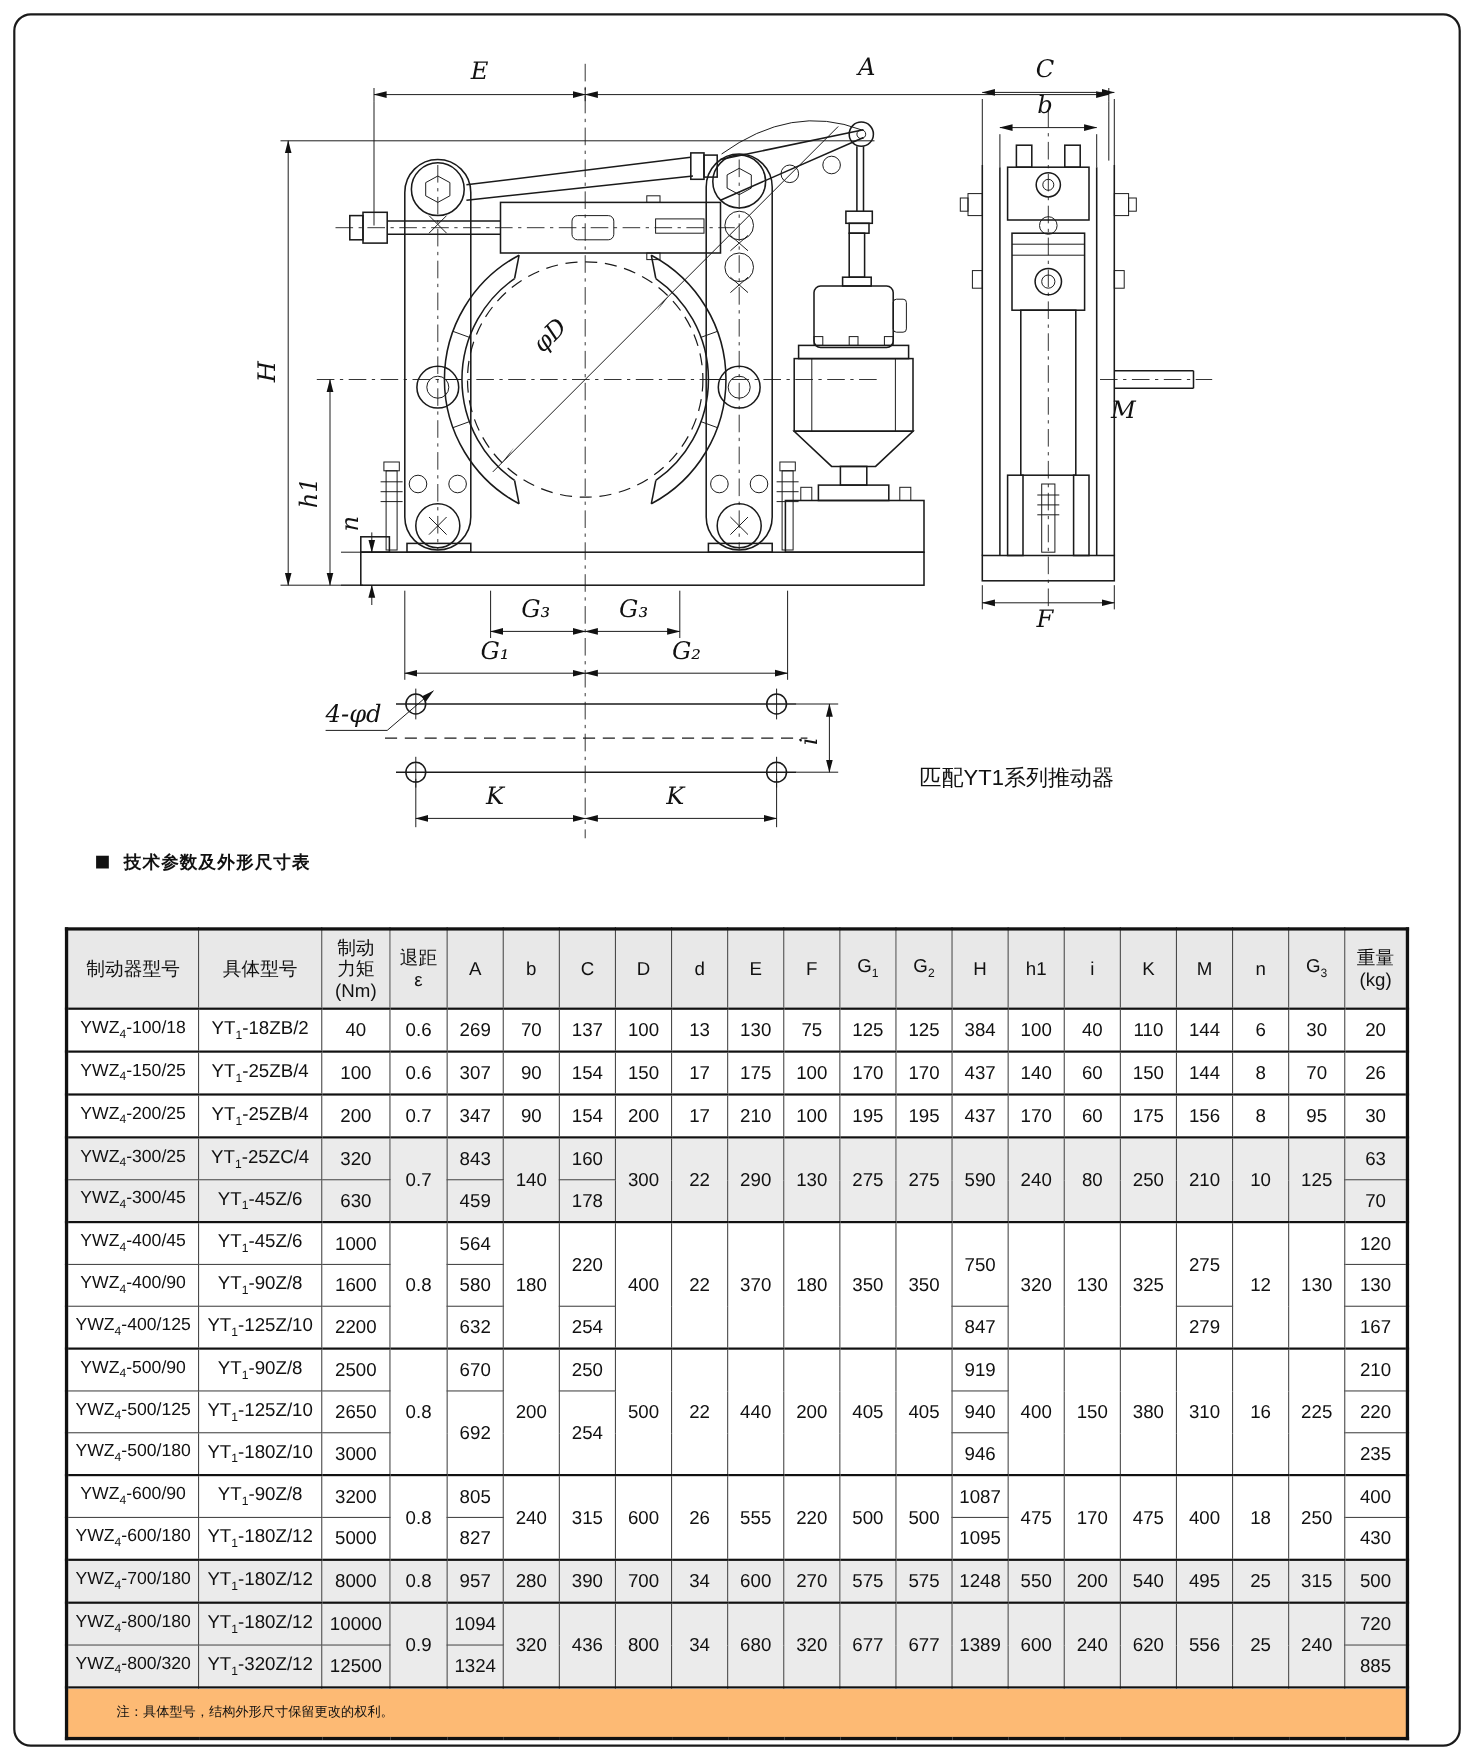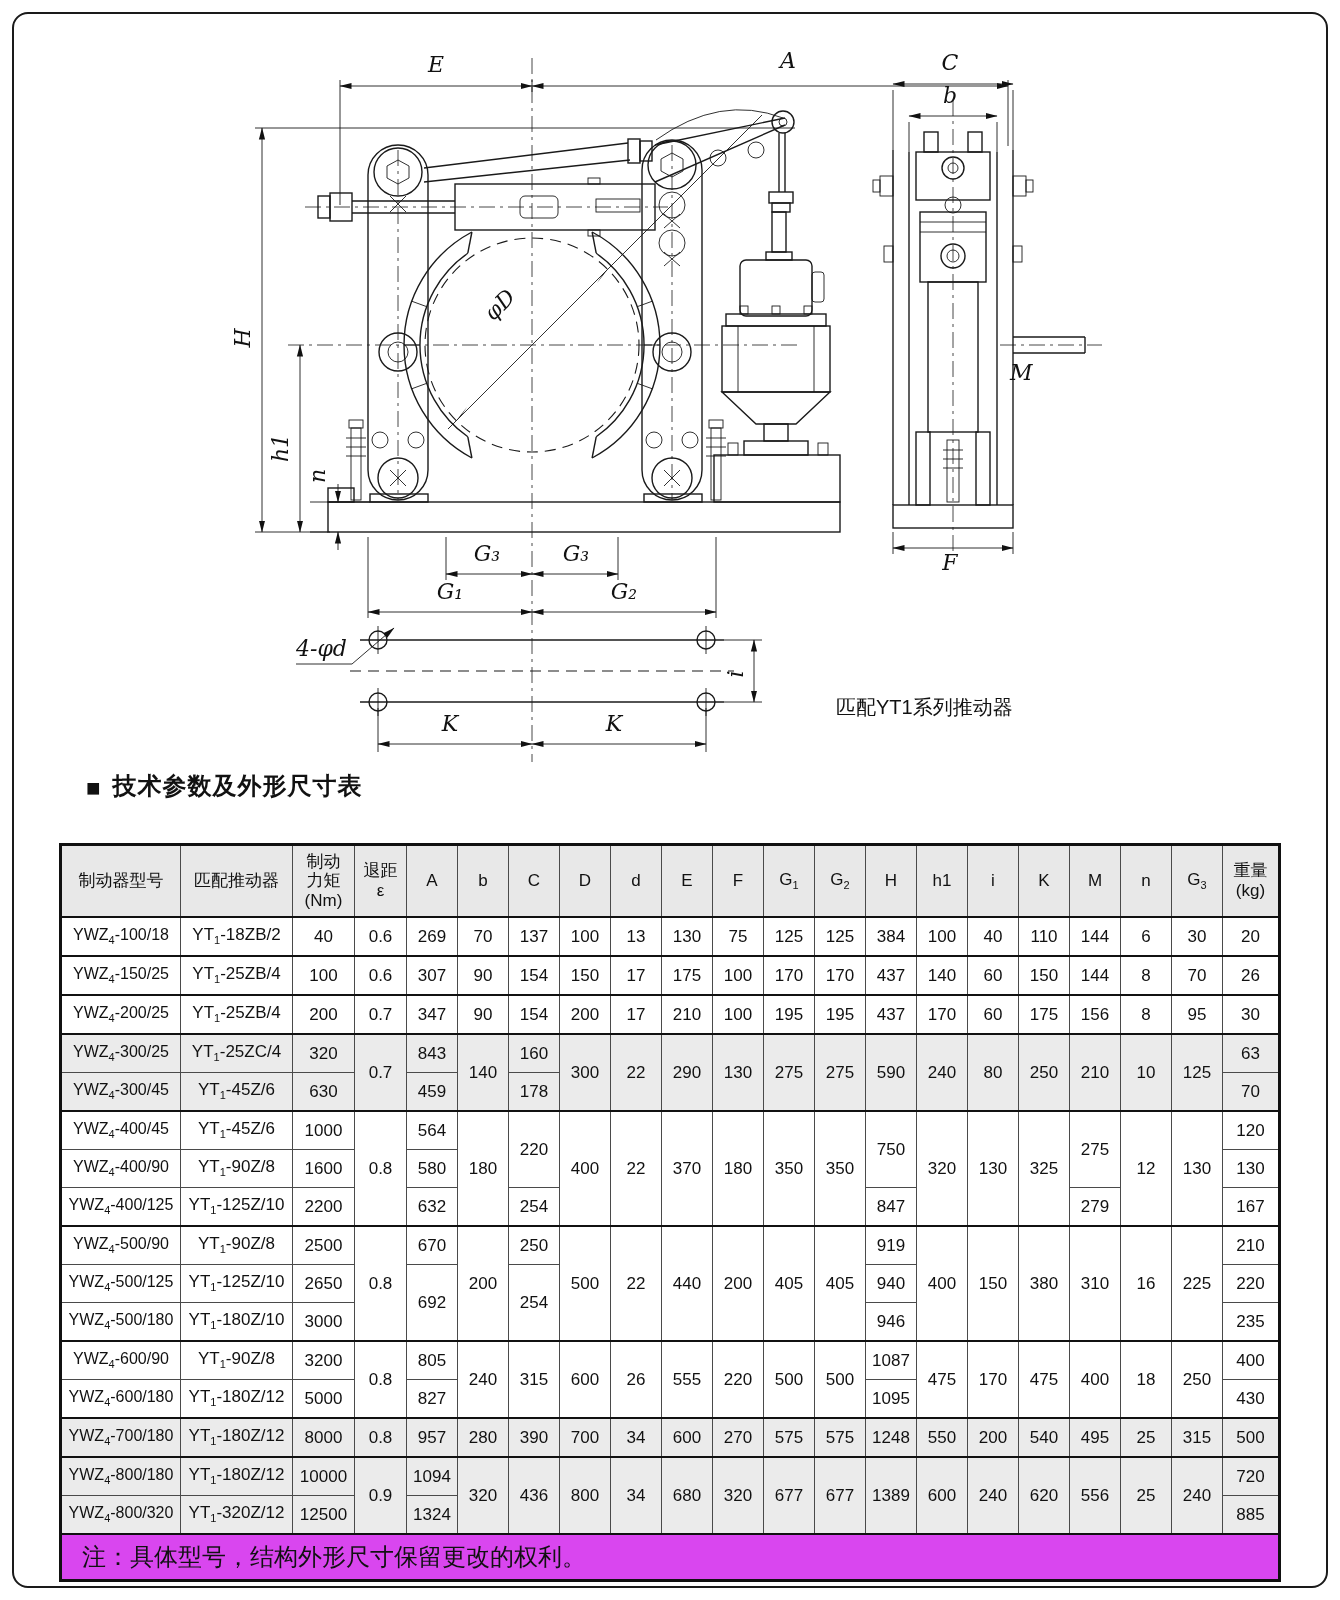--- a/index.html
+++ b/index.html
@@ -12,36 +12,36 @@
   .part{stroke:#1a1a1a;stroke-width:1.4;fill:none;}
   .thin{stroke:#1a1a1a;stroke-width:0.9;fill:none;}
   .dim{stroke:#1a1a1a;stroke-width:0.9;fill:none;}
   .cl{stroke:#1a1a1a;stroke-width:0.8;fill:none;stroke-dasharray:16 5 3 5;}
   .dash{stroke:#1a1a1a;stroke-width:1.1;fill:none;stroke-dasharray:11 7;}
   .dimtxt{font-family:"DejaVu Serif",serif;font-style:italic;font-size:22px;fill:#111;}
   .cjk{font-family:"Liberation Sans",sans-serif;font-size:20px;fill:#111;}
   
   #titlebar{position:absolute;left:86px;top:770px;width:1210px;display:flex;align-items:baseline;gap:12px;}
   #titlebar .bullet{font-size:24px;line-height:1;transform:translateY(2px);}
-  #titlebar .t{font-size:24px;font-weight:bold;letter-spacing:1px;}
+  #titlebar .t{font-size:16px;font-weight:bold;letter-spacing:1px;}
   #titlebar .n{font-size:17px;}
   
   #tablewrap{position:absolute;left:59px;top:843px;}
   table.spec{border-collapse:collapse;table-layout:fixed;width:1221px;
              font-size:17px;background:#fff;border:3px solid #111;}
   table.spec th,table.spec td{border:1px solid #4a4a4a;text-align:center;vertical-align:middle;
              padding:0;height:37px;line-height:1.15;overflow:hidden;}
   table.spec thead th{height:70px;background:#e8e8e8;font-weight:normal;font-size:17px;}
   table.spec tr.gs td{border-top:2.5px solid #111;}
   table.spec thead tr th{border-bottom:2.5px solid #111;}
   table.spec tr.gray td{background:#ebebeb;}
   table.spec td.model{font-size:16px;margin-left:24px;}
   table.spec sub,#titlebar sub{font-size:11px;}
   table.spec tfoot td{border:none;border-top:2.5px solid #111;text-align:left;height:44px;
-             font-size:24px;padding-left:20px;background:#d946ef;}
+             font-size:12px;padding-left:44px;background:#fdba74;}
 </style>
 </head>
 <body>
 
 <div id="page">
   <div class="frame"></div>
 
   <svg id="drawing" viewBox="0 0 1340 762" xmlns="http://www.w3.org/2000/svg">
     <defs>
       <marker id="ar" markerWidth="13" markerHeight="9" refX="11.5" refY="4" orient="auto-start-reverse" markerUnits="userSpaceOnUse">
@@ -338,21 +338,21 @@
           <col style="width:51px">
         <col style="width:51px">
           <col style="width:51px">
           <col style="width:51px">
           <col style="width:51px">
         <col style="width:57px">
       </colgroup>
       <thead>
           <tr>
             <th>制动器型号</th>
-            <th>匹配推动器</th>
+            <th>具体型号</th>
             <th>制动<br>力矩<br>(Nm)</th>
             <th>退距<br>ε</th>
             <th>A</th>
             <th>b</th>
             <th>C</th>
             <th>D</th>
             <th>d</th>
             <th>E</th>
             <th>F</th>
             <th>G<sub>1</sub></th>

